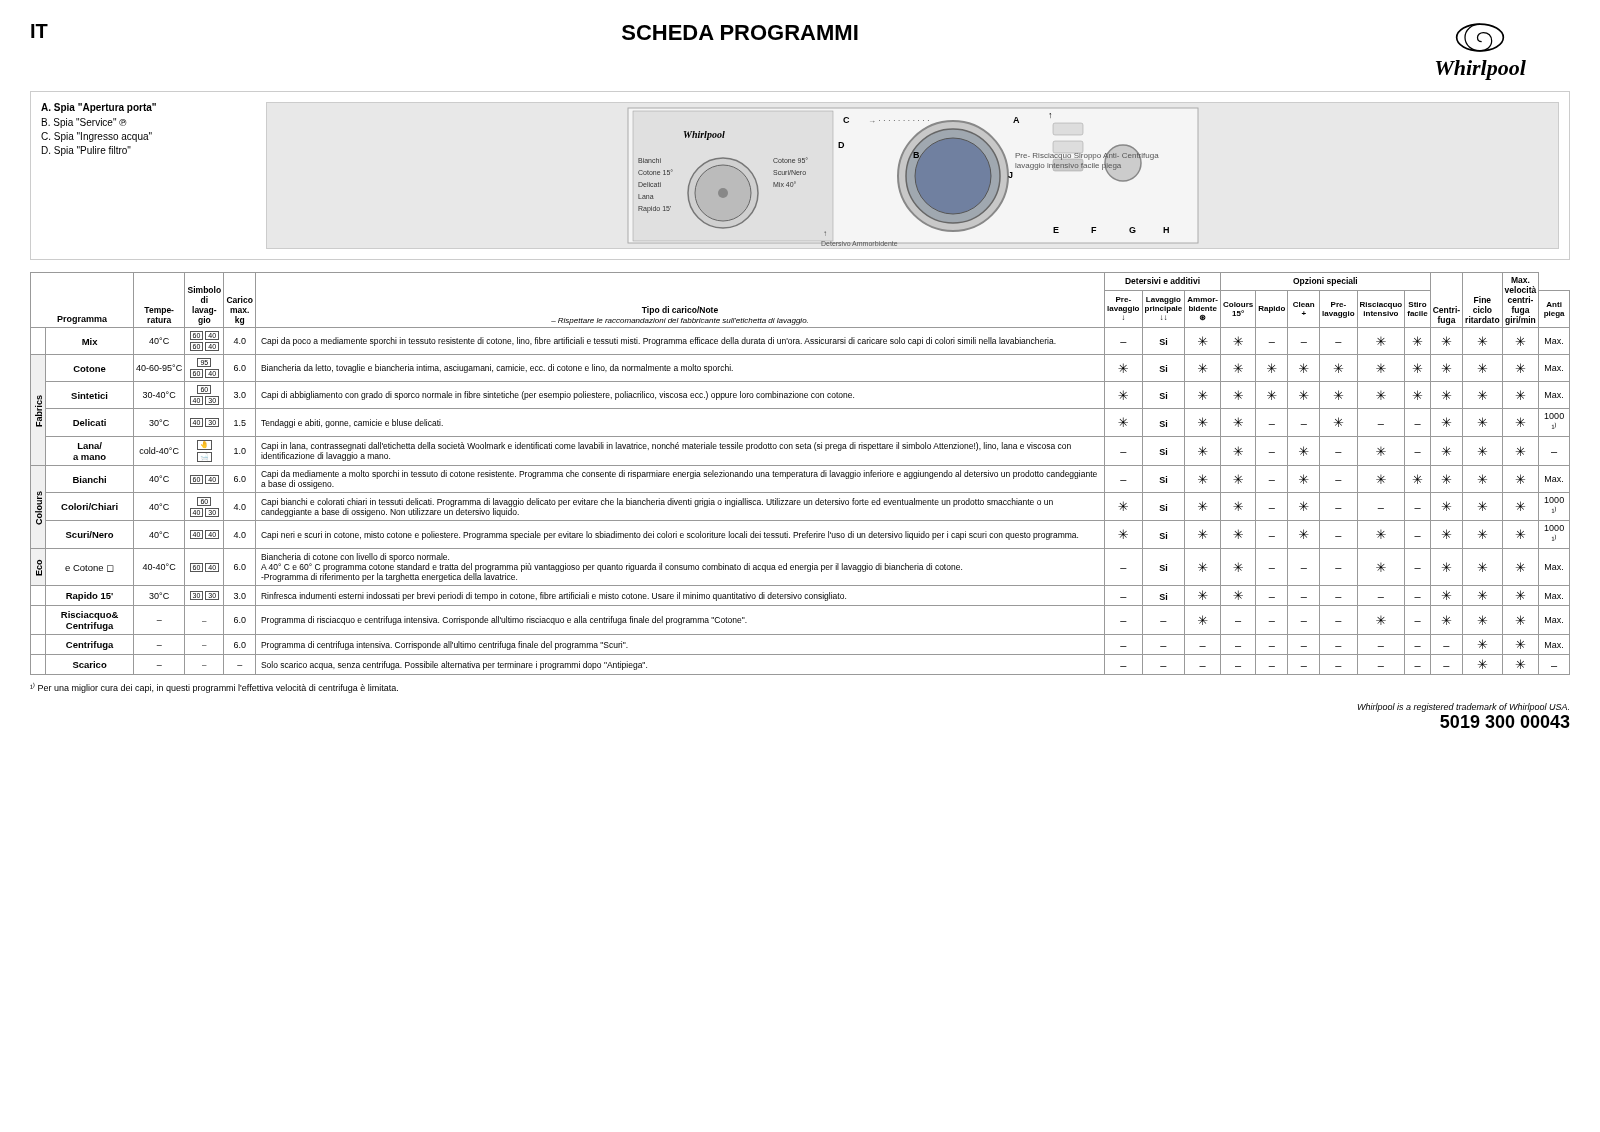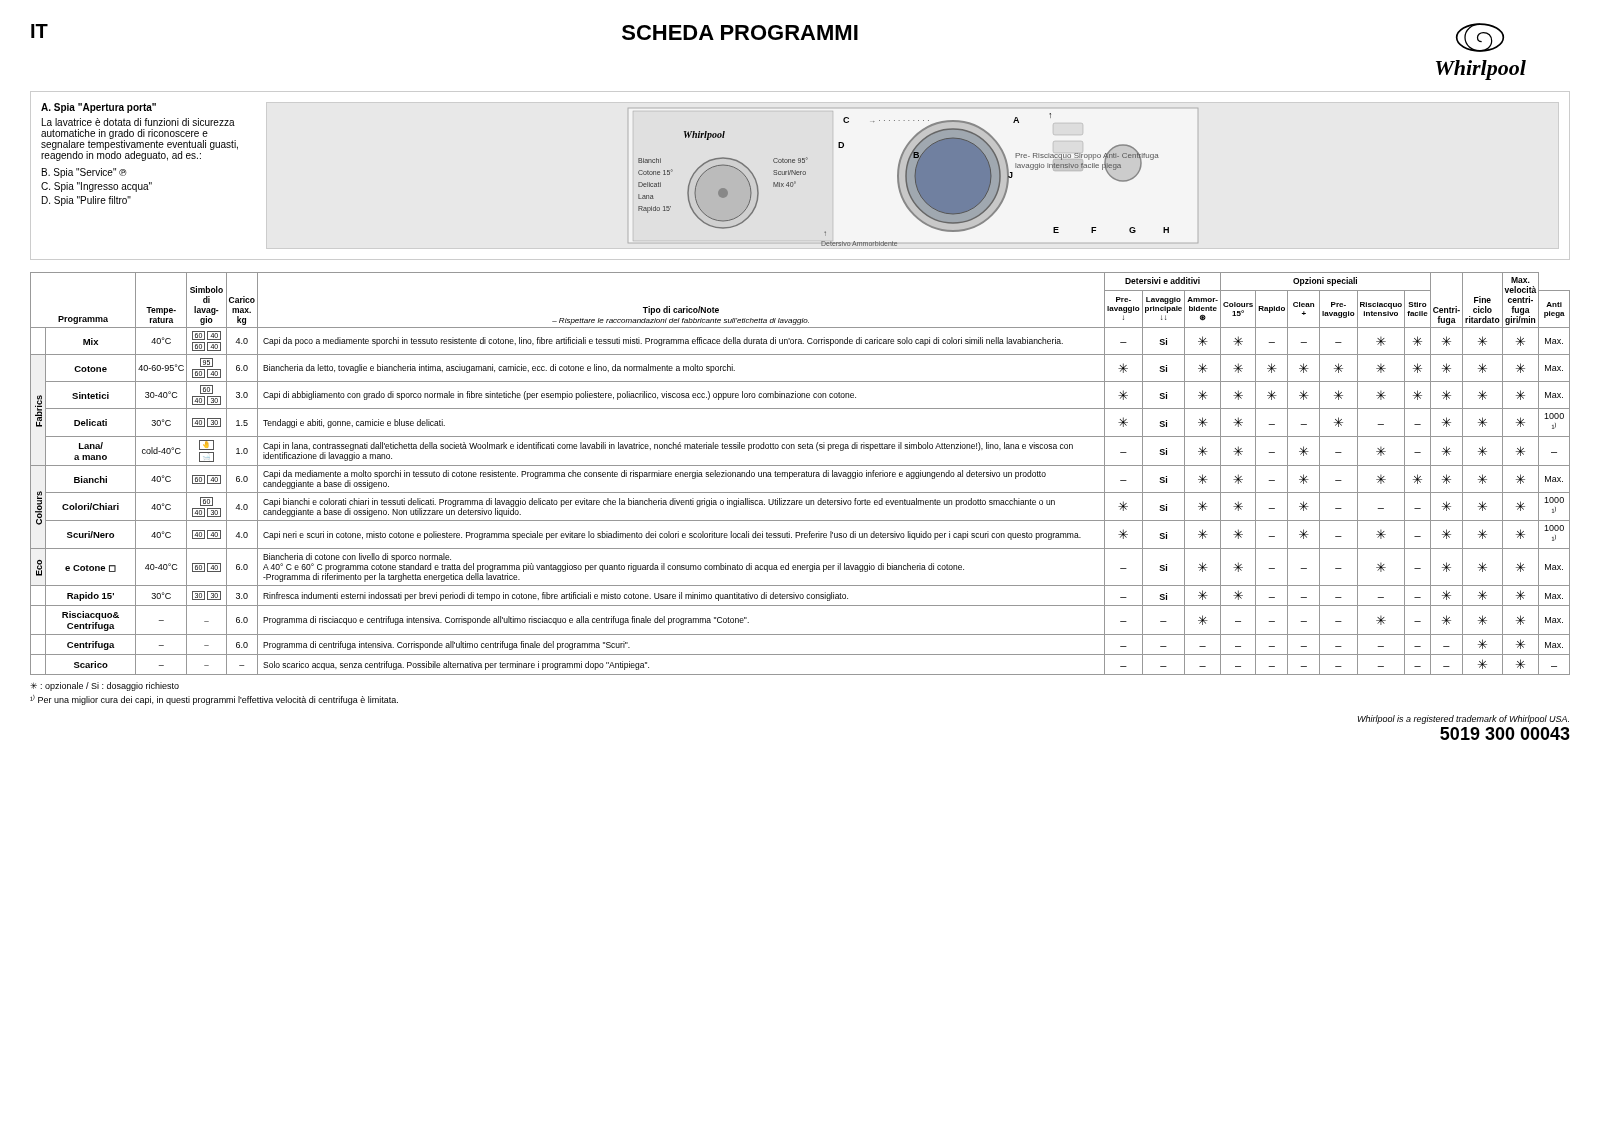--- a/index.html
+++ b/index.html
@@ -67,21 +67,20 @@
       <path d="M30,4 C20,4 12,11 12,20 C12,29 20,36 30,36 C38,36 44,31 44,24 C44,18 40,14 34,14 C30,14 27,17 27,20 C27,23 29,25 32,25" fill="none" stroke="#000" stroke-width="1.5"></path>
     </svg>
     <div style="font-size:22px;font-style:italic;font-weight:bold;font-family:'Times New Roman',serif;">Whirlpool</div>
   </div>
 </div>
 
 <div class="top-section" style="display:flex;gap:15px;border:1px solid #ccc;padding:10px;margin-bottom:12px;align-items:stretch;">
 
   <div style="width:210px;flex-shrink:0;font-size:10px;">
     <p style="font-weight:bold;margin-bottom:4px;">A. Spia "Apertura porta"</p>
-    <p style="margin-bottom:6px;">La lavatrice è dotata di funzioni di sicurezza automatiche in grado di riconoscere e segnalare tempestivamente eventuali guasti, reagendo in modo adeguato, ad es.:</p>
     <p style="margin-bottom:3px;">B. Spia "Service" ℗</p>
     <p style="margin-bottom:3px;">C. Spia "Ingresso acqua"</p>
     <p style="margin-bottom:3px;">D. Spia "Pulire filtro"</p>
   </div>
 
   <div style="flex:1;background:#e8e8e8;border:1px solid #ccc;min-height:140px;display:flex;align-items:center;justify-content:center;position:relative;">
     <svg width="580" height="145" viewBox="0 0 580 145">
 
       <rect x="5" y="5" width="570" height="135" fill="#f5f5f5" stroke="#aaa" stroke-width="1"></rect>
 
@@ -159,21 +158,21 @@
       <th style="border:1px solid #999;padding:2px;font-size:8px;text-align:center;">Anti<br>piega</th>
     </tr>
   </thead>
   <tbody id="table-body">
   <tr>
         <td style="border: 1px solid rgb(153, 153, 153);"></td>
         <td style="border: 1px solid rgb(153, 153, 153); padding: 3px 5px; font-weight: bold; font-size: 9.5px; text-align: center; white-space: nowrap;">Mix</td>
         <td style="border: 1px solid rgb(153, 153, 153); padding: 2px; text-align: center; font-size: 9px; white-space: nowrap;">40°C</td>
         <td style="border: 1px solid rgb(153, 153, 153); padding: 2px; text-align: center; font-size: 8px;"><span style="border:1px solid #555;padding:0 2px;font-size:7px;display:inline-block;margin:1px;">60</span><span style="border:1px solid #555;padding:0 2px;font-size:7px;display:inline-block;margin:1px;">40</span><br><span style="border:1px solid #555;padding:0 2px;font-size:7px;display:inline-block;margin:1px;">60</span><span style="border:1px solid #555;padding:0 2px;font-size:7px;display:inline-block;margin:1px;">40</span></td>
         <td style="border: 1px solid rgb(153, 153, 153); padding: 2px; text-align: center; font-size: 9px;">4.0</td>
-        <td style="border: 1px solid rgb(153, 153, 153); padding: 3px 5px; text-align: left; font-size: 8.5px;">Capi da poco a mediamente sporchi in tessuto resistente di cotone, lino, fibre artificiali e tessuti misti. Programma efficace della durata di un'ora. Corrisponde di caricare solo capi di colori simili nella lavabiancheria.</td>
+        <td style="border: 1px solid rgb(153, 153, 153); padding: 3px 5px; text-align: left; font-size: 8.5px;">Capi da poco a mediamente sporchi in tessuto resistente di cotone, lino, fibre artificiali e tessuti misti. Programma efficace della durata di un'ora. Assicurarsi di caricare solo capi di colori simili nella lavabiancheria.</td>
         <td style="border: 1px solid rgb(153, 153, 153); padding: 2px; text-align: center; font-size: 11px;">–</td>
         <td style="border: 1px solid rgb(153, 153, 153); padding: 2px; text-align: center; font-size: 11px;"><strong style="font-size:9px;">Si</strong></td>
         <td style="border: 1px solid rgb(153, 153, 153); padding: 2px; text-align: center; font-size: 11px;"><span style="font-size:13px;">✳</span></td>
         <td style="border: 1px solid rgb(153, 153, 153); padding: 2px; text-align: center; font-size: 11px;"><span style="font-size:13px;">✳</span></td>
         <td style="border: 1px solid rgb(153, 153, 153); padding: 2px; text-align: center; font-size: 11px;">–</td>
         <td style="border: 1px solid rgb(153, 153, 153); padding: 2px; text-align: center; font-size: 11px;">–</td>
         <td style="border: 1px solid rgb(153, 153, 153); padding: 2px; text-align: center; font-size: 11px;">–</td>
         <td style="border: 1px solid rgb(153, 153, 153); padding: 2px; text-align: center; font-size: 11px;"><span style="font-size:13px;">✳</span></td>
         <td style="border: 1px solid rgb(153, 153, 153); padding: 2px; text-align: center; font-size: 11px;"><span style="font-size:13px;">✳</span></td>
         <td style="border: 1px solid rgb(153, 153, 153); padding: 2px; text-align: center; font-size: 11px;"><span style="font-size:13px;">✳</span></td>
@@ -318,21 +317,21 @@
         <td style="border: 1px solid rgb(153, 153, 153); padding: 2px; text-align: center; font-size: 11px;">–</td>
         <td style="border: 1px solid rgb(153, 153, 153); padding: 2px; text-align: center; font-size: 11px;"><span style="font-size:13px;">✳</span></td>
         <td style="border: 1px solid rgb(153, 153, 153); padding: 2px; text-align: center; font-size: 11px;">–</td>
         <td style="border: 1px solid rgb(153, 153, 153); padding: 2px; text-align: center; font-size: 11px;"><span style="font-size:13px;">✳</span></td>
         <td style="border: 1px solid rgb(153, 153, 153); padding: 2px; text-align: center; font-size: 11px;"><span style="font-size:13px;">✳</span></td>
         <td style="border: 1px solid rgb(153, 153, 153); padding: 2px; text-align: center; font-size: 11px;"><span style="font-size:13px;">✳</span></td>
         <td style="border: 1px solid rgb(153, 153, 153); padding: 2px; text-align: center; font-size: 9px;">1000 ¹⁾</td>
       </tr>
       <tr>
         <td rowspan="1" style="writing-mode: vertical-rl; transform: rotate(180deg); font-size: 9px; font-weight: bold; text-align: center; background: rgb(240, 240, 240); border: 1px solid rgb(153, 153, 153); padding: 2px; white-space: nowrap;">Eco</td>
-        <td style="border: 1px solid rgb(153, 153, 153); padding: 3px 19px; font-weight: bold; font-size: 9.5px; text-align: center; white-space: nowrap;">e Cotone ◻</td>
+        <td style="border: 1px solid rgb(153, 153, 153); padding: 3px 19px; font-weight: normal; font-size: 9.5px; text-align: center; white-space: nowrap;">e Cotone ◻</td>
         <td style="border: 1px solid rgb(153, 153, 153); padding: 2px; text-align: center; font-size: 9px; white-space: nowrap;">40-40°C</td>
         <td style="border: 1px solid rgb(153, 153, 153); padding: 2px; text-align: center; font-size: 8px;"><span style="border:1px solid #555;padding:0 2px;font-size:7px;display:inline-block;margin:1px;">60</span><span style="border:1px solid #555;padding:0 2px;font-size:7px;display:inline-block;margin:1px;">40</span></td>
         <td style="border: 1px solid rgb(153, 153, 153); padding: 2px; text-align: center; font-size: 9px;">6.0</td>
         <td style="border: 1px solid rgb(153, 153, 153); padding: 3px 5px; text-align: left; font-size: 8.5px;">Biancheria di cotone con livello di sporco normale.<br>A 40° C e 60° C programma cotone standard e tratta del programma più vantaggioso per quanto riguarda il consumo combinato di acqua ed energia per il lavaggio di biancheria di cotone.<br>-Programma di riferimento per la targhetta energetica della lavatrice.</td>
         <td style="border: 1px solid rgb(153, 153, 153); padding: 2px; text-align: center; font-size: 11px;">–</td>
         <td style="border: 1px solid rgb(153, 153, 153); padding: 2px; text-align: center; font-size: 11px;"><strong style="font-size:9px;">Si</strong></td>
         <td style="border: 1px solid rgb(153, 153, 153); padding: 2px; text-align: center; font-size: 11px;"><span style="font-size:13px;">✳</span></td>
         <td style="border: 1px solid rgb(153, 153, 153); padding: 2px; text-align: center; font-size: 11px;"><span style="font-size:13px;">✳</span></td>
         <td style="border: 1px solid rgb(153, 153, 153); padding: 2px; text-align: center; font-size: 11px;">–</td>
         <td style="border: 1px solid rgb(153, 153, 153); padding: 2px; text-align: center; font-size: 11px;">–</td>
@@ -425,21 +424,20 @@
         <td style="border: 1px solid rgb(153, 153, 153); padding: 2px; text-align: center; font-size: 11px;">–</td>
         <td style="border: 1px solid rgb(153, 153, 153); padding: 2px; text-align: center; font-size: 11px;">–</td>
         <td style="border: 1px solid rgb(153, 153, 153); padding: 2px; text-align: center; font-size: 11px;"><span style="font-size:13px;">✳</span></td>
         <td style="border: 1px solid rgb(153, 153, 153); padding: 2px; text-align: center; font-size: 11px;"><span style="font-size:13px;">✳</span></td>
         <td style="border: 1px solid rgb(153, 153, 153); padding: 2px; text-align: center; font-size: 11px;">–</td>
       </tr>
     </tbody>
 </table>
 
 <div class="footer-section" style="margin-top:6px;">
-  <p style="font-size:9px;">✳ : opzionale / Si : dosaggio richiesto</p>
   <p style="font-size:9px;margin-top:2px;">¹⁾  Per una miglior cura dei capi, in questi programmi l'effettiva velocità di centrifuga è limitata.</p>
   <div style="display:flex;justify-content:space-between;align-items:flex-end;margin-top:8px;">
     <div></div>
     <div style="text-align:right;">
       <p style="font-size:9px;font-style:italic;">Whirlpool is a registered trademark of Whirlpool USA.</p>
       <p style="font-size:18px;font-weight:bold;">5019 300 00043</p>
     </div>
   </div>
 </div>
 

